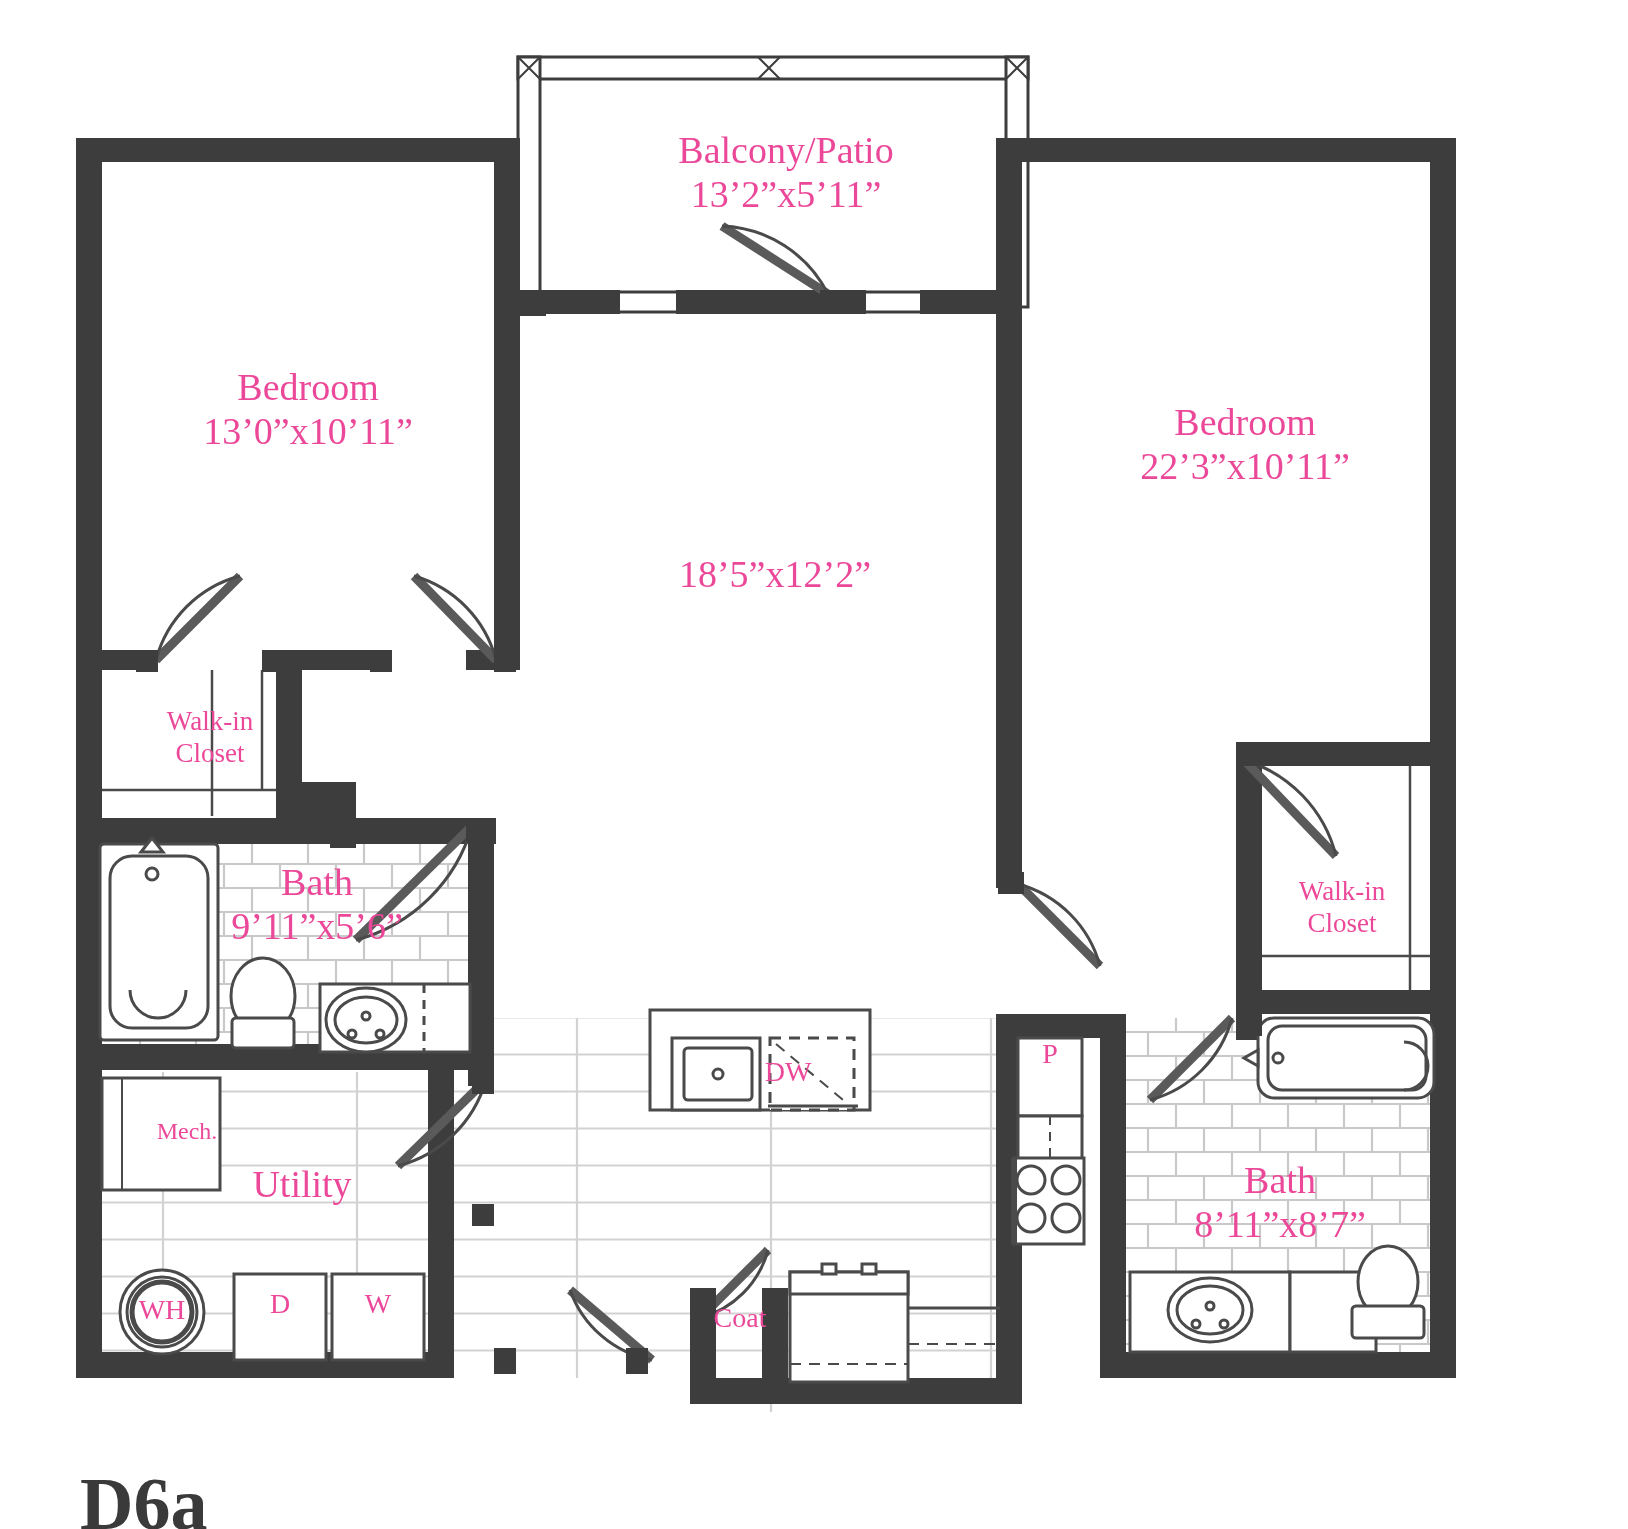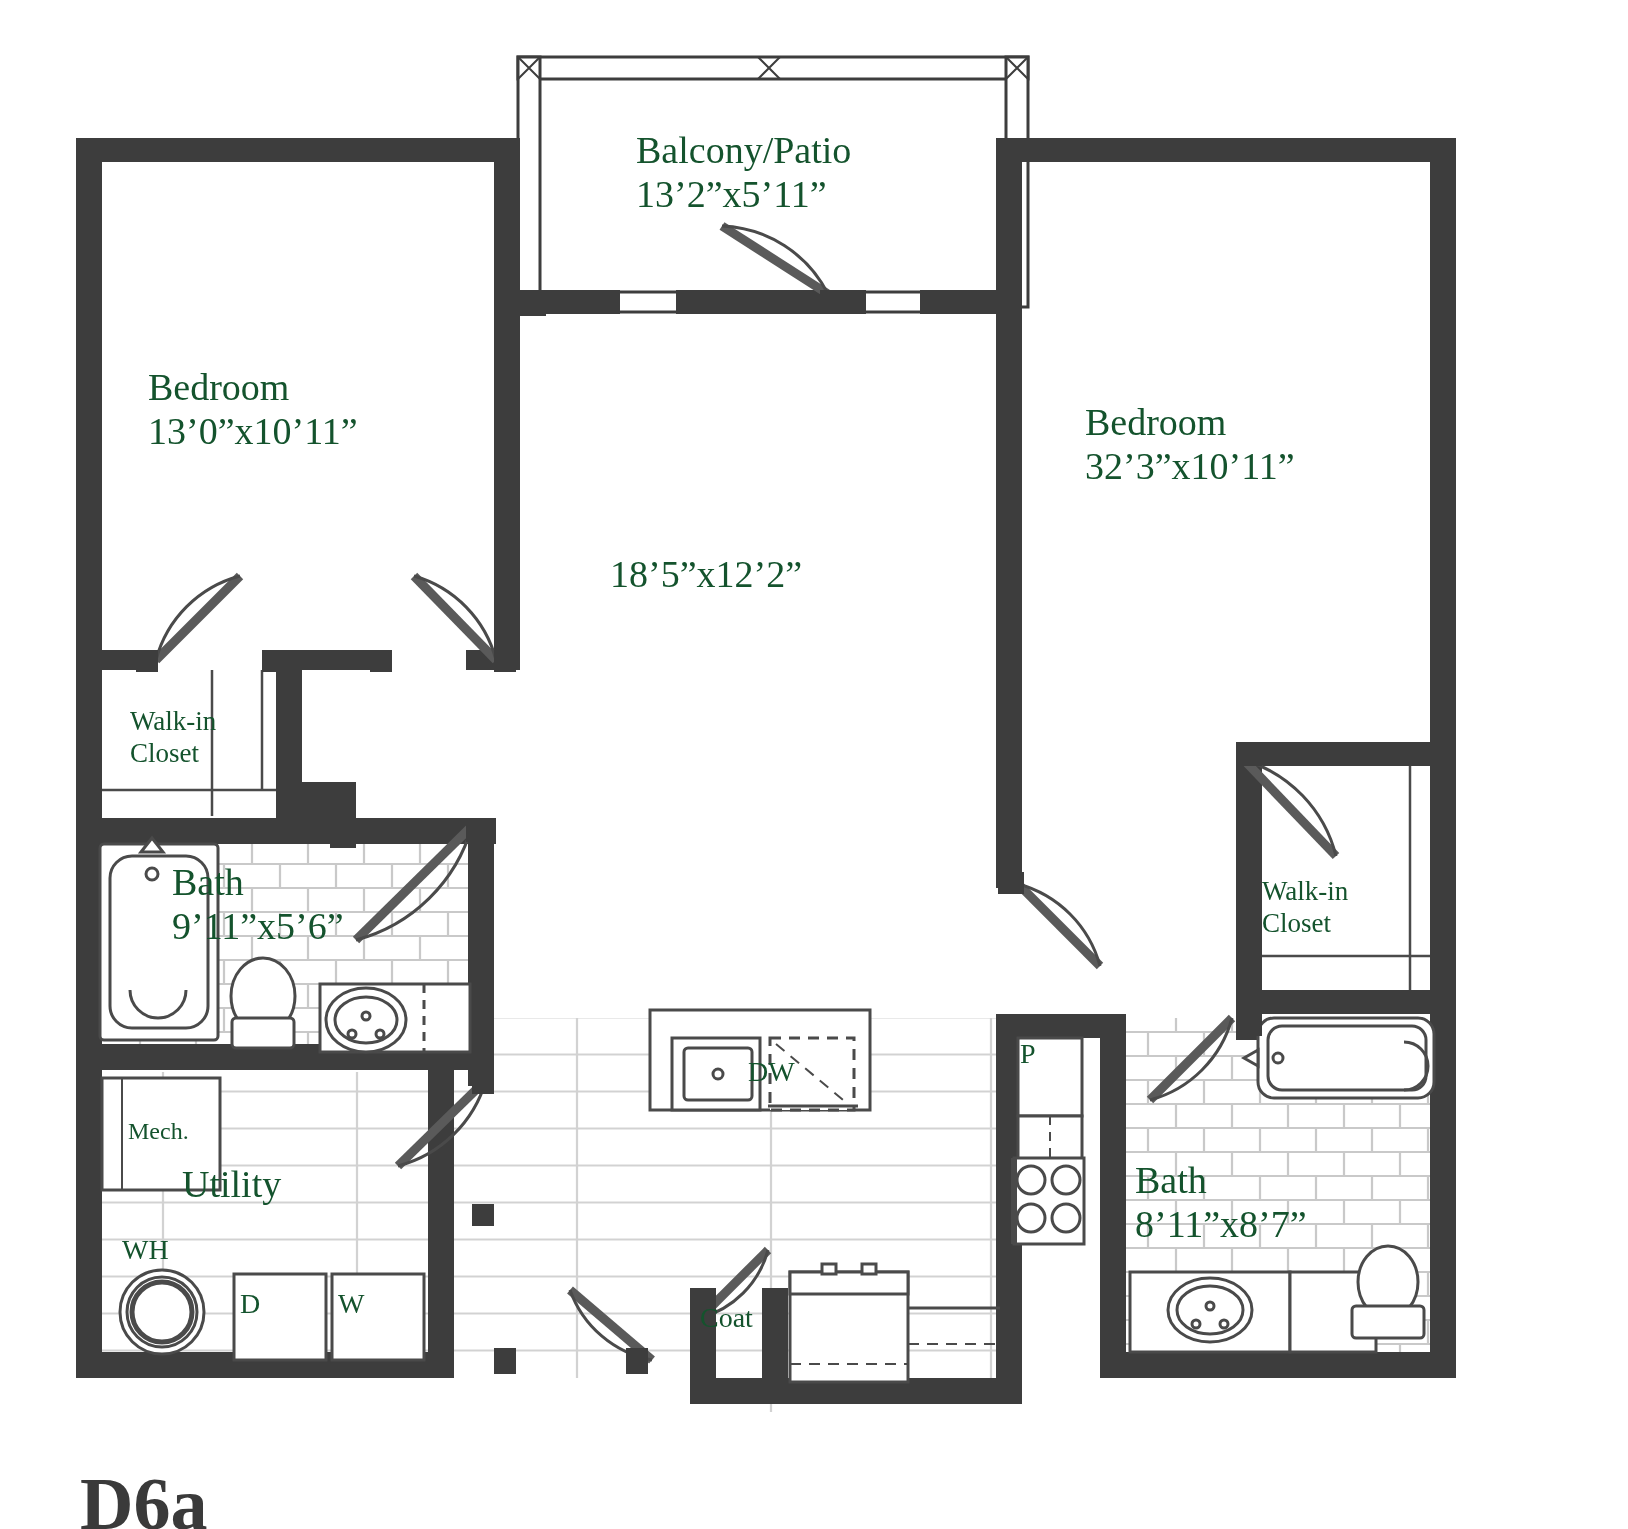--- a/index.html
+++ b/index.html
@@ -6,22 +6,22 @@
   html,body{margin:0;padding:0;background:#ffffff;}
   body{
     font-family:"Liberation Serif","DejaVu Serif",serif;
     color:#3a3a3a;
     width:1628px;height:1529px;overflow:hidden;position:relative;
   }
   #plan-root{position:absolute;left:0;top:0;width:1628px;height:1529px;}
   svg.plan{position:absolute;left:0;top:0;width:1628px;height:1529px;display:block;}
   .lbl{
     position:absolute;
-    text-align:left;
-    color:#14532d;
+    text-align:center;
+    color:#ec4899;
     white-space:nowrap;
     line-height:1.16;
     pointer-events:none;
   }
   .lbl .rm{display:block;}
   .lbl .dim{display:block;}
   .room-lbl{font-size:38px;}
   .room-lbl .dim{font-size:38px;}
   .small-lbl{font-size:27px;line-height:1.2;}
   .tiny-lbl{font-size:24px;}
@@ -304,21 +304,21 @@
     <span class="dim">13’2”x5’11”</span>
   </div>
 
   <div class="lbl room-lbl" style="left:148px;top:365px;width:320px;">
     <span class="rm">Bedroom</span>
     <span class="dim">13’0”x10’11”</span>
   </div>
 
   <div class="lbl room-lbl" style="left:1085px;top:400px;width:320px;">
     <span class="rm">Bedroom</span>
-    <span class="dim">32’3”x10’11”</span>
+    <span class="dim">22’3”x10’11”</span>
   </div>
 
   <div class="lbl room-lbl" style="left:610px;top:552px;width:330px;">
     <span class="dim">18’5”x12’2”</span>
   </div>
 
   <div class="lbl small-lbl" style="left:130px;top:705px;width:160px;">
     <span class="rm">Walk-in</span>
     <span class="dim">Closet</span>
   </div>
@@ -344,21 +344,21 @@
   </div>
 
   <div class="lbl tiny-lbl" style="left:104px;top:1118px;width:118px;margin-left:24px;">
     <span class="rm">Mech.</span>
   </div>
 
   <div class="lbl appl-lbl" style="left:700px;top:1302px;width:80px;">
     <span class="rm">Coat</span>
   </div>
 
-  <div class="lbl appl-lbl" style="left:122px;top:1234px;width:80px;">
+  <div class="lbl appl-lbl" style="left:122px;top:1294px;width:80px;">
     <span class="rm">WH</span>
   </div>
 
   <div class="lbl appl-lbl" style="left:240px;top:1288px;width:80px;">
     <span class="rm">D</span>
   </div>
 
   <div class="lbl appl-lbl" style="left:338px;top:1288px;width:80px;">
     <span class="rm">W</span>
   </div>

